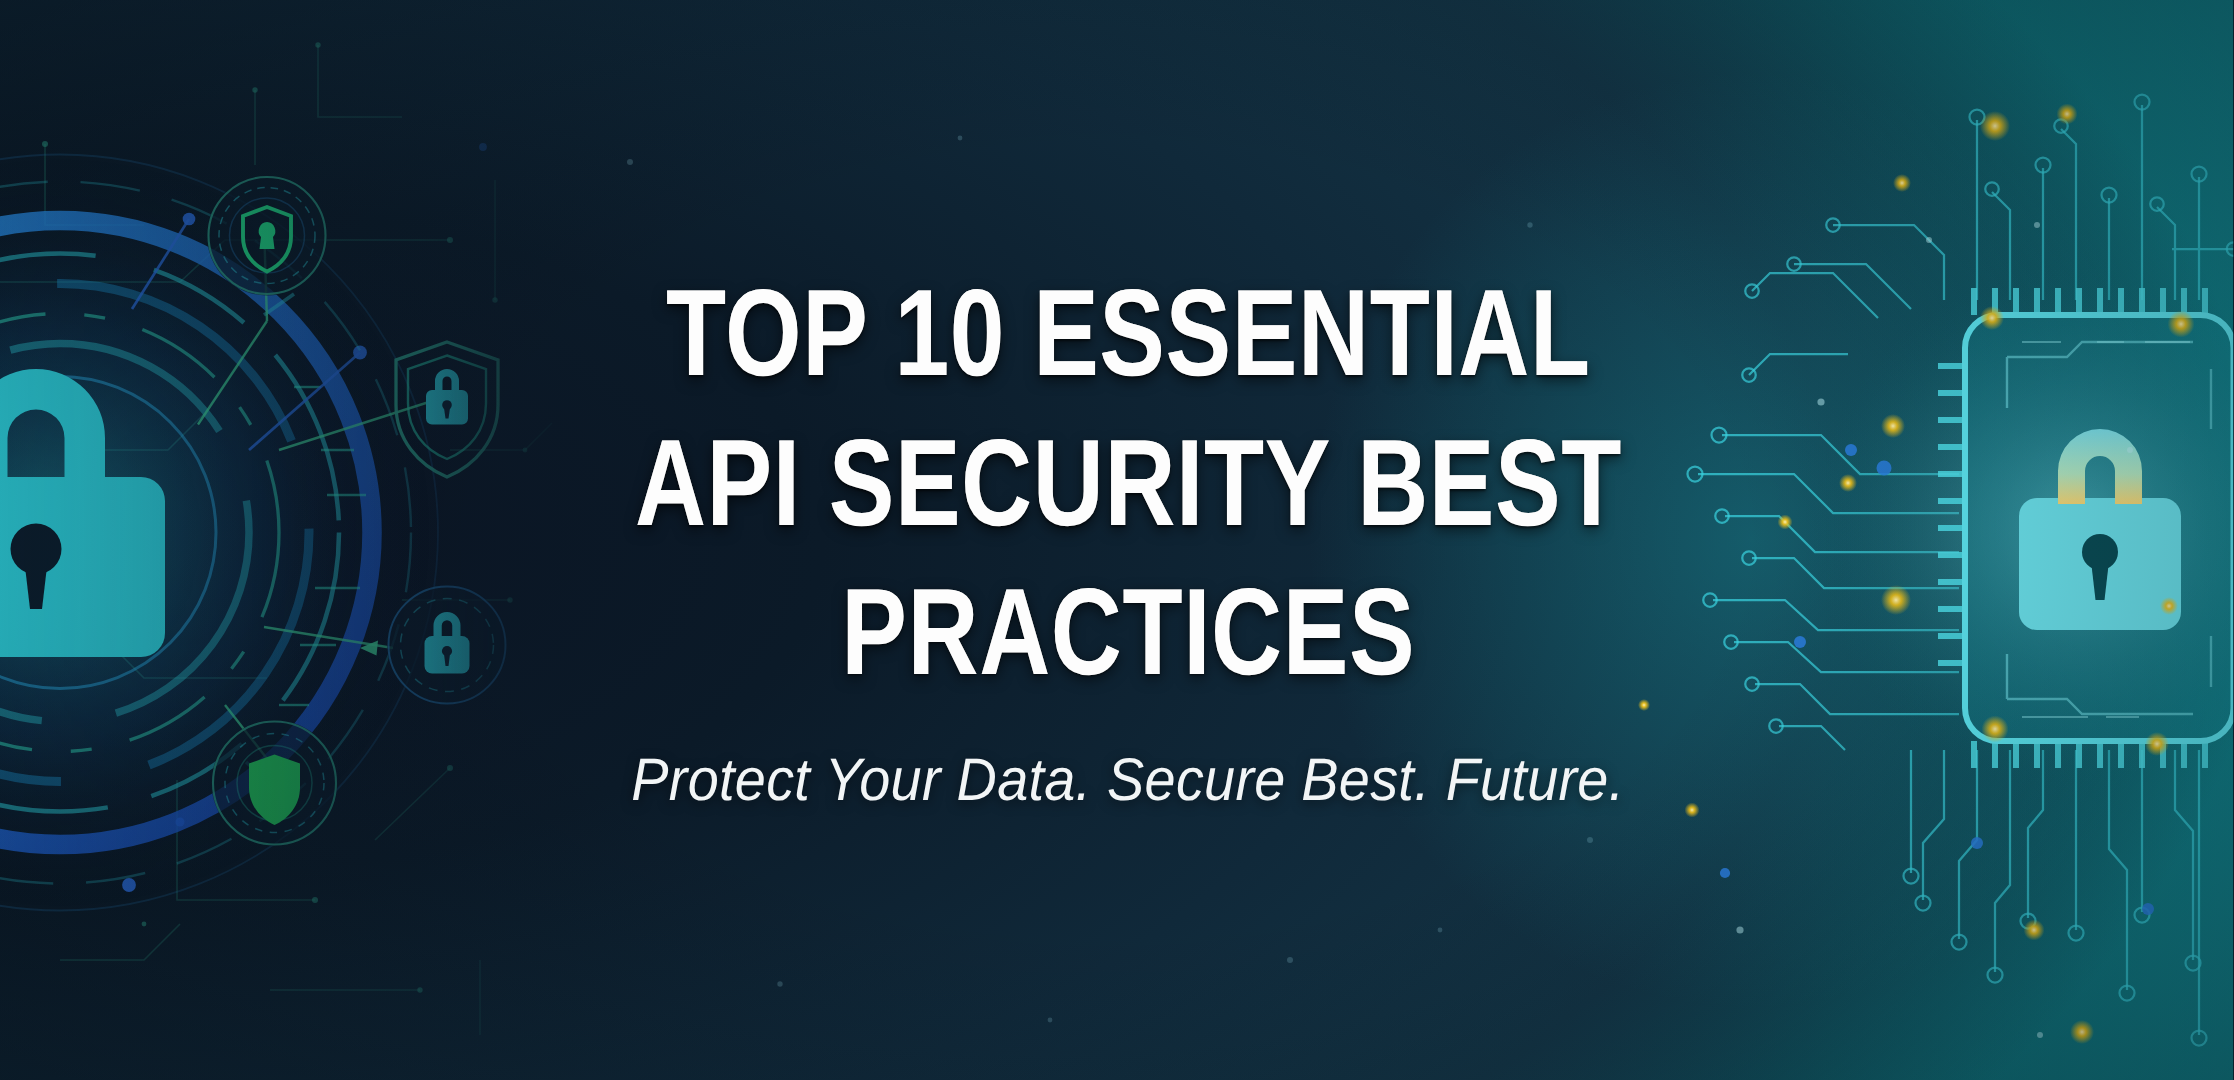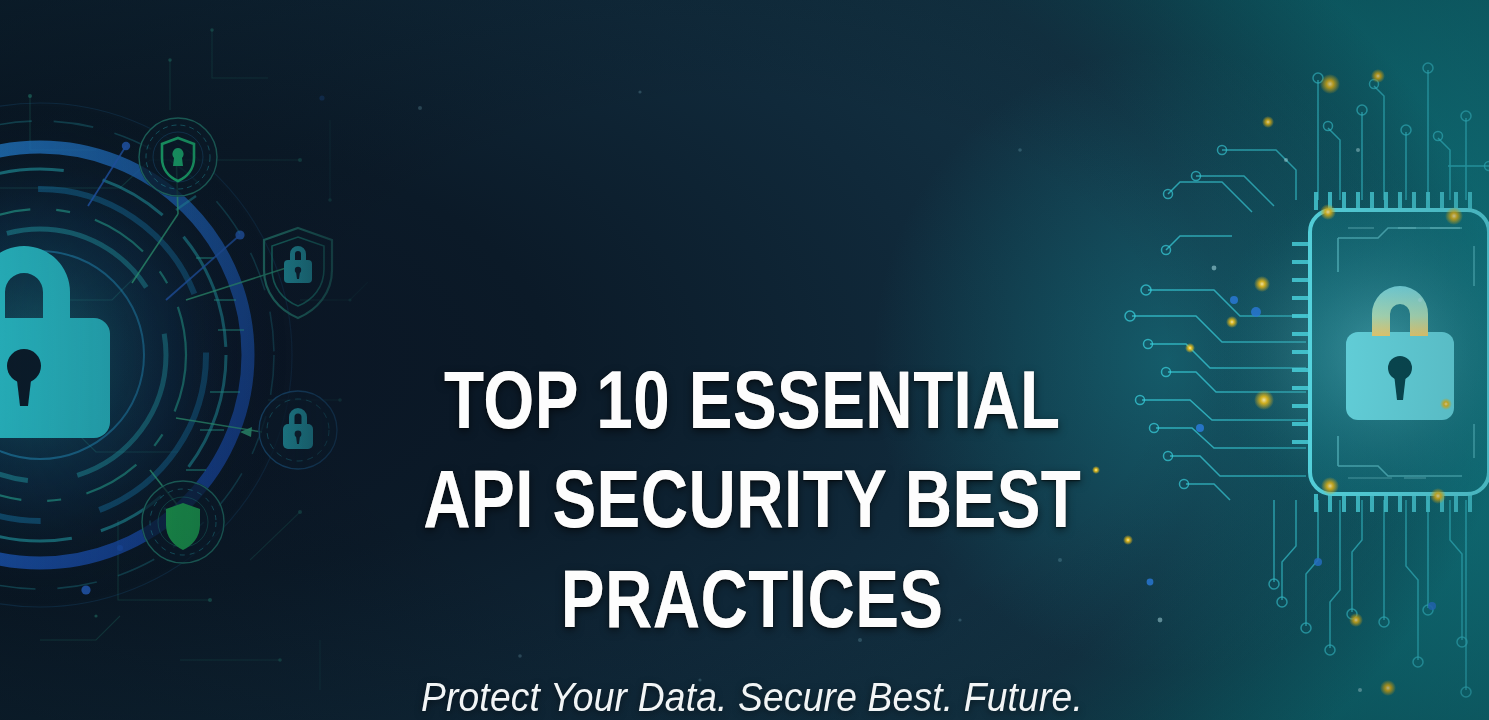--- a/index.html
+++ b/index.html
@@ -37,21 +37,21 @@
     position:absolute;right:-60px;top:-40px;width:760px;height:800px;
     background:radial-gradient(closest-side, rgba(24,160,170,.38), rgba(20,130,142,.16) 55%, rgba(0,0,0,0) 78%);
   }
 
   svg.layer{position:absolute;inset:0;width:1489px;height:720px;}
 
   
   .content{
     position:absolute;left:352px;top:0;width:800px;height:720px;
     display:flex;flex-direction:column;
-    align-items:center;justify-content:flex-end;
+    align-items:center;justify-content:center;
     z-index:40;
   }
   .title{
     color:#fdfdfd;
     font-family:"Liberation Sans Narrow","Liberation Sans",sans-serif;
     font-weight:bold;
     font-size:82px;
     line-height:1.12;
     letter-spacing:.5px;
     text-align:center;

